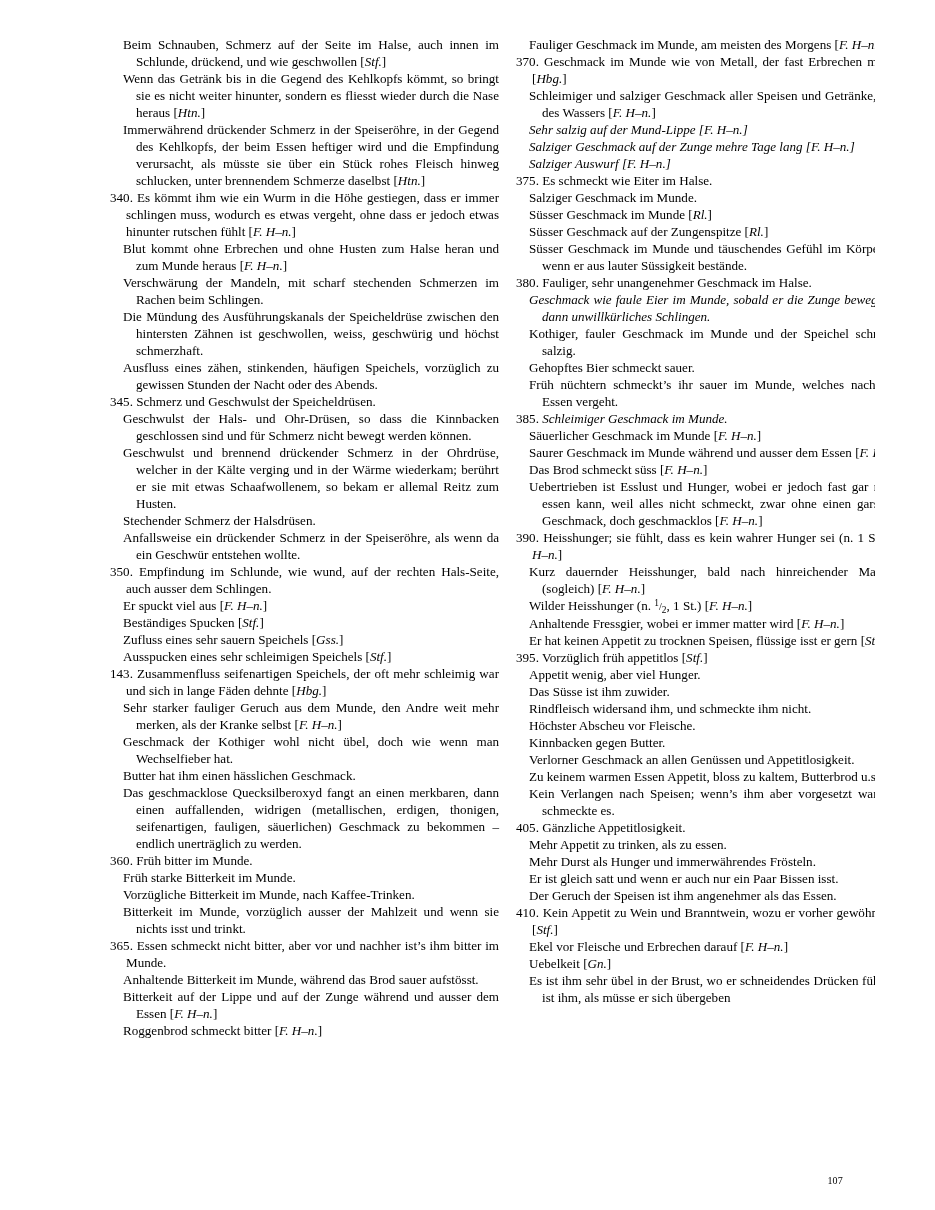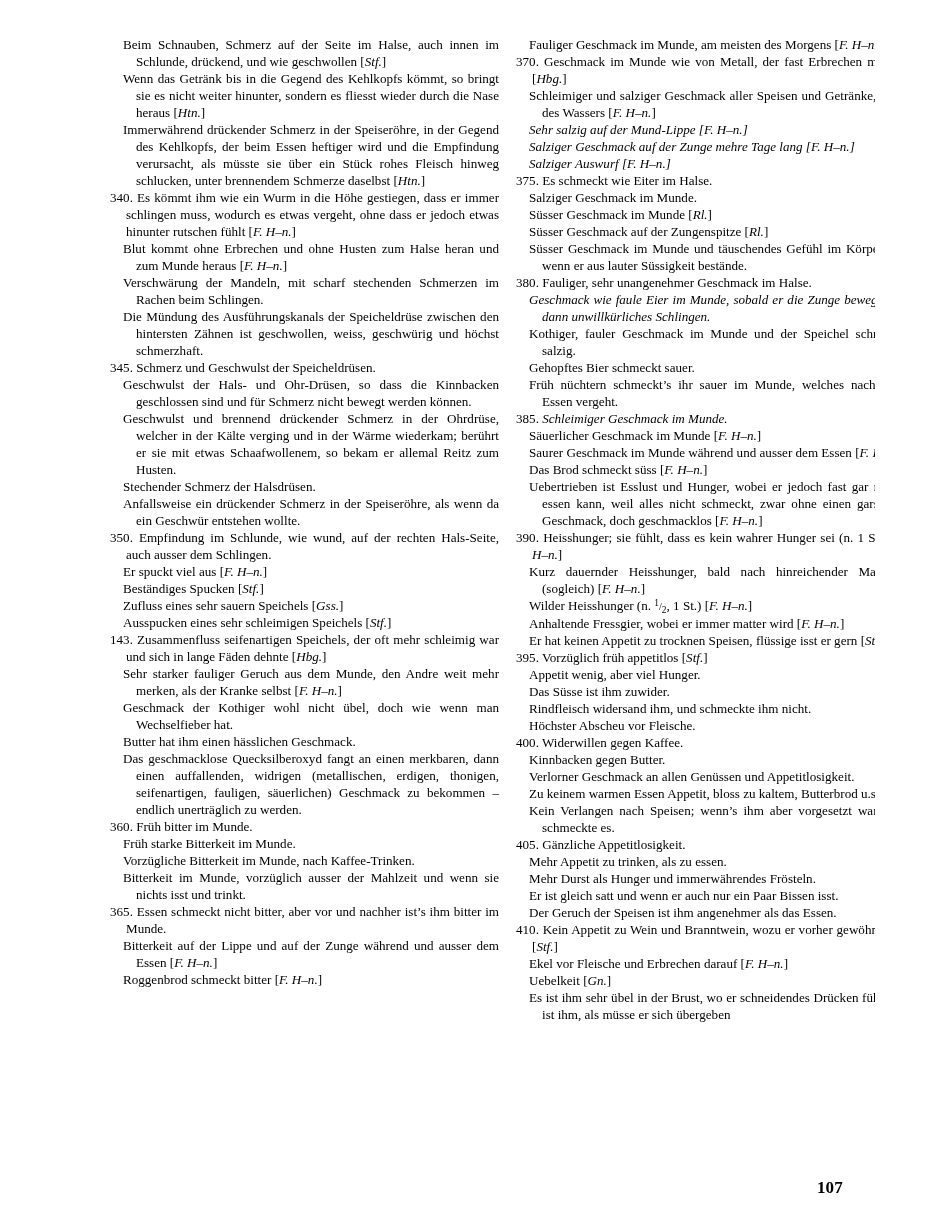--- a/index.html
+++ b/index.html
@@ -88,60 +88,61 @@
   }
   .frac sub {
     font-size: 0.92em;
     vertical-align: -0.28em;
     line-height: 0;
   }
 
   .folio {
     position: absolute;
     right: 32px;
-    bottom: 12px;
-    font-size: 17px;
+    bottom: 24px;
+    font-size: 10px;
     letter-spacing: 0.2px;
-    font-weight: bold;
   }
 </style>
 </head>
 <body>
 
 <div class="page">
 
   <div class="columns">
     <div class="col" id="col-left">
         <p class="entry plain">Beim Schnauben, Schmerz auf der Seite im Halse, auch innen im Schlunde, drückend, und wie geschwollen [<span class="src">Stf.</span>]</p>
         <p class="entry plain">Wenn das Getränk bis in die Gegend des Kehlkopfs kömmt, so bringt sie es nicht weiter hinunter, sondern es fliesst wieder durch die Nase heraus [<span class="src">Htn.</span>]</p>
         <p class="entry plain">Immerwährend drückender Schmerz in der Speiseröhre, in der Gegend des Kehlkopfs, der beim Essen heftiger wird und die Empfindung verursacht, als müsste sie über ein Stück rohes Fleisch hinweg schlucken, unter brennendem Schmerze daselbst [<span class="src">Htn.</span>]</p>
         <p class="entry numbered"><span class="num">340.</span> Es kömmt ihm wie ein Wurm in die Höhe gestiegen, dass er immer schlingen muss, wodurch es etwas vergeht, ohne dass er jedoch etwas hinunter rutschen fühlt [<span class="src">F. H–n.</span>]</p>
         <p class="entry plain">Blut kommt ohne Erbrechen und ohne Husten zum Halse heran und zum Munde heraus [<span class="src">F. H–n.</span>]</p>
         <p class="entry plain">Verschwärung der Mandeln, mit scharf stechenden Schmerzen im Rachen beim Schlingen.</p>
         <p class="entry plain">Die Mündung des Ausführungskanals der Speicheldrüse zwischen den hintersten Zähnen ist geschwollen, weiss, geschwürig und höchst schmerzhaft.</p>
+        <p class="entry plain">Ausfluss eines zähen, stinkenden, häufigen Speichels, vorzüglich zu gewissen Stunden der Nacht oder des Abends.</p>
         <p class="entry numbered"><span class="num">345.</span> Schmerz und Geschwulst der Speicheldrüsen.</p>
         <p class="entry plain">Geschwulst der Hals- und Ohr-Drüsen, so dass die Kinnbacken geschlossen sind und für Schmerz nicht bewegt werden können.</p>
         <p class="entry plain">Geschwulst und brennend drückender Schmerz in der Ohrdrüse, welcher in der Kälte verging und in der Wärme wiederkam; berührt er sie mit etwas Schaafwollenem, so bekam er allemal Reitz zum Husten.</p>
         <p class="entry plain">Stechender Schmerz der Halsdrüsen.</p>
         <p class="entry plain">Anfallsweise ein drückender Schmerz in der Speiseröhre, als wenn da ein Geschwür entstehen wollte.</p>
         <p class="entry numbered"><span class="num">350.</span> Empfindung im Schlunde, wie wund, auf der rechten Hals-Seite, auch ausser dem Schlingen.</p>
         <p class="entry plain">Er spuckt viel aus [<span class="src">F. H–n.</span>]</p>
         <p class="entry plain">Beständiges Spucken [<span class="src">Stf.</span>]</p>
         <p class="entry plain">Zufluss eines sehr sauern Speichels [<span class="src">Gss.</span>]</p>
         <p class="entry plain">Ausspucken eines sehr schleimigen Speichels [<span class="src">Stf.</span>]</p>
         <p class="entry numbered"><span class="num">143.</span> Zusammenfluss seifenartigen Speichels, der oft mehr schleimig war und sich in lange Fäden dehnte [<span class="src">Hbg.</span>]</p>
         <p class="entry plain">Sehr starker fauliger Geruch aus dem Munde, den Andre weit mehr merken, als der Kranke selbst [<span class="src">F. H–n.</span>]</p>
         <p class="entry plain">Geschmack der Kothiger wohl nicht übel, doch wie wenn man Wechselfieber hat.</p>
         <p class="entry plain">Butter hat ihm einen hässlichen Geschmack.</p>
         <p class="entry plain">Das geschmacklose Quecksilberoxyd fangt an einen merkbaren, dann einen auffallenden, widrigen (metallischen, erdigen, thonigen, seifenartigen, fauligen, säuerlichen) Geschmack zu bekommen – endlich unerträglich zu werden.</p>
         <p class="entry numbered"><span class="num">360.</span> Früh bitter im Munde.</p>
         <p class="entry plain">Früh starke Bitterkeit im Munde.</p>
         <p class="entry plain">Vorzügliche Bitterkeit im Munde, nach Kaffee-Trinken.</p>
         <p class="entry plain">Bitterkeit im Munde, vorzüglich ausser der Mahlzeit und wenn sie nichts isst und trinkt.</p>
         <p class="entry numbered"><span class="num">365.</span> Essen schmeckt nicht bitter, aber vor und nachher ist’s ihm bitter im Munde.</p>
+        <p class="entry plain">Anhaltende Bitterkeit im Munde, während das Brod sauer aufstösst.</p>
         <p class="entry plain">Bitterkeit auf der Lippe und auf der Zunge während und ausser dem Essen [<span class="src">F. H–n.</span>]</p>
         <p class="entry plain">Roggenbrod schmeckt bitter [<span class="src">F. H–n.</span>]</p>
       </div>
     <div class="col" id="col-right">
         <p class="entry plain">Fauliger Geschmack im Munde, am meisten des Morgens [<span class="src">F. H–n.</span>]</p>
         <p class="entry numbered"><span class="num">370.</span> Geschmack im Munde wie von Metall, der fast Erbrechen machte [<span class="src">Hbg.</span>]</p>
         <p class="entry plain">Schleimiger und salziger Geschmack aller Speisen und Getränke, auch des Wassers [<span class="src">F. H–n.</span>]</p>
         <p class="entry plain italic">Sehr salzig auf der Mund-Lippe [<span class="src">F. H–n.</span>]</p>
         <p class="entry plain italic">Salziger Geschmack auf der Zunge mehre Tage lang [<span class="src">F. H–n.</span>]</p>
         <p class="entry plain italic">Salziger Auswurf [<span class="src">F. H–n.</span>]</p>
@@ -163,21 +164,20 @@
         <p class="entry numbered"><span class="num">390.</span> Heisshunger; sie fühlt, dass es kein wahrer Hunger sei (n. 1 St.) [<span class="src">F. H–n.</span>]</p>
         <p class="entry plain">Kurz dauernder Heisshunger, bald nach hinreichender Mahlzeit (sogleich) [<span class="src">F. H–n.</span>]</p>
         <p class="entry plain">Wilder Heisshunger (n. <span class="frac"><sup>1</sup>/<sub>2</sub></span>, 1 St.) [<span class="src">F. H–n.</span>]</p>
         <p class="entry plain">Anhaltende Fressgier, wobei er immer matter wird [<span class="src">F. H–n.</span>]</p>
         <p class="entry plain">Er hat keinen Appetit zu trocknen Speisen, flüssige isst er gern [<span class="src">Stf.</span>]</p>
         <p class="entry numbered"><span class="num">395.</span> Vorzüglich früh appetitlos [<span class="src">Stf.</span>]</p>
         <p class="entry plain">Appetit wenig, aber viel Hunger.</p>
         <p class="entry plain">Das Süsse ist ihm zuwider.</p>
         <p class="entry plain">Rindfleisch widersand ihm, und schmeckte ihm nicht.</p>
         <p class="entry plain">Höchster Abscheu vor Fleische.</p>
-        <p class="entry numbered"><span class="num">400.</span> Widerwillen gegen Kaffee.</p>
         <p class="entry plain">Kinnbacken gegen Butter.</p>
         <p class="entry plain">Verlorner Geschmack an allen Genüssen und Appetitlosigkeit.</p>
         <p class="entry plain">Zu keinem warmen Essen Appetit, bloss zu kaltem, Butterbrod u.s.w.</p>
         <p class="entry plain">Kein Verlangen nach Speisen; wenn’s ihm aber vorgesetzt ward, so schmeckte es.</p>
         <p class="entry numbered"><span class="num">405.</span> Gänzliche Appetitlosigkeit.</p>
         <p class="entry plain">Mehr Appetit zu trinken, als zu essen.</p>
         <p class="entry plain">Mehr Durst als Hunger und immerwährendes Frösteln.</p>
         <p class="entry plain">Er ist gleich satt und wenn er auch nur ein Paar Bissen isst.</p>
         <p class="entry plain">Der Geruch der Speisen ist ihm angenehmer als das Essen.</p>
         <p class="entry numbered"><span class="num">410.</span> Kein Appetit zu Wein und Branntwein, wozu er vorher gewöhnt war [<span class="src">Stf.</span>]</p>

